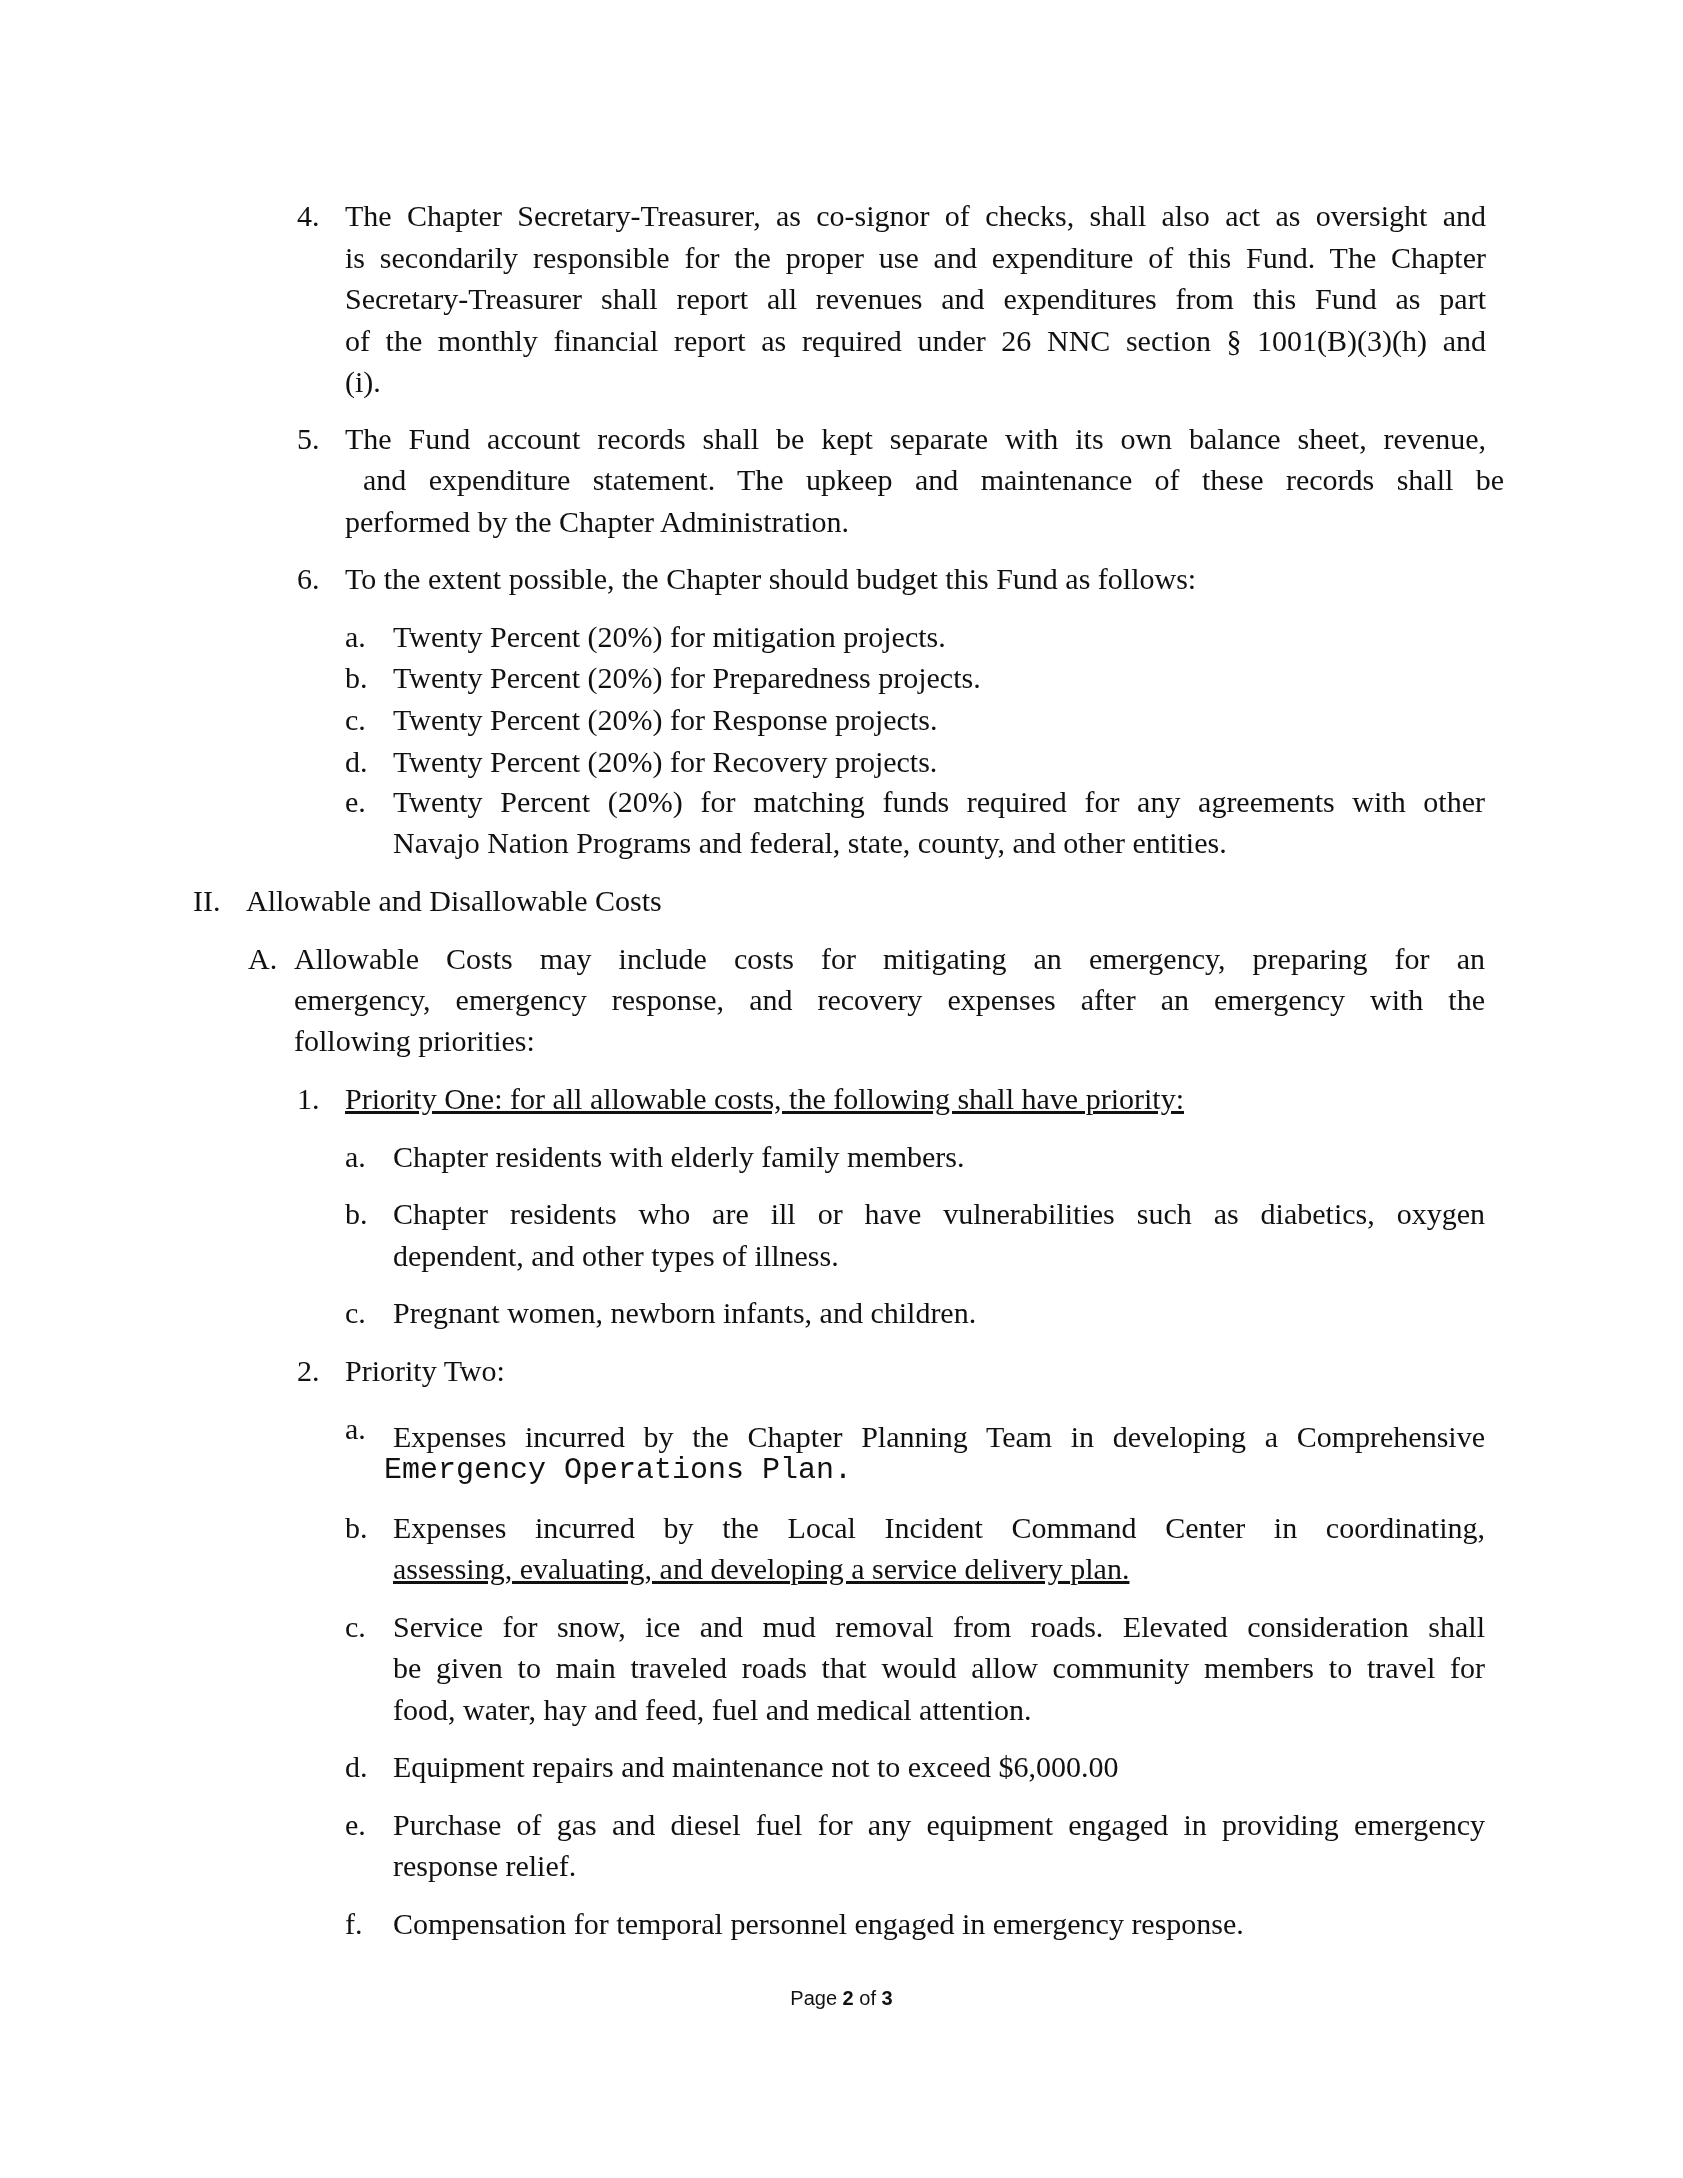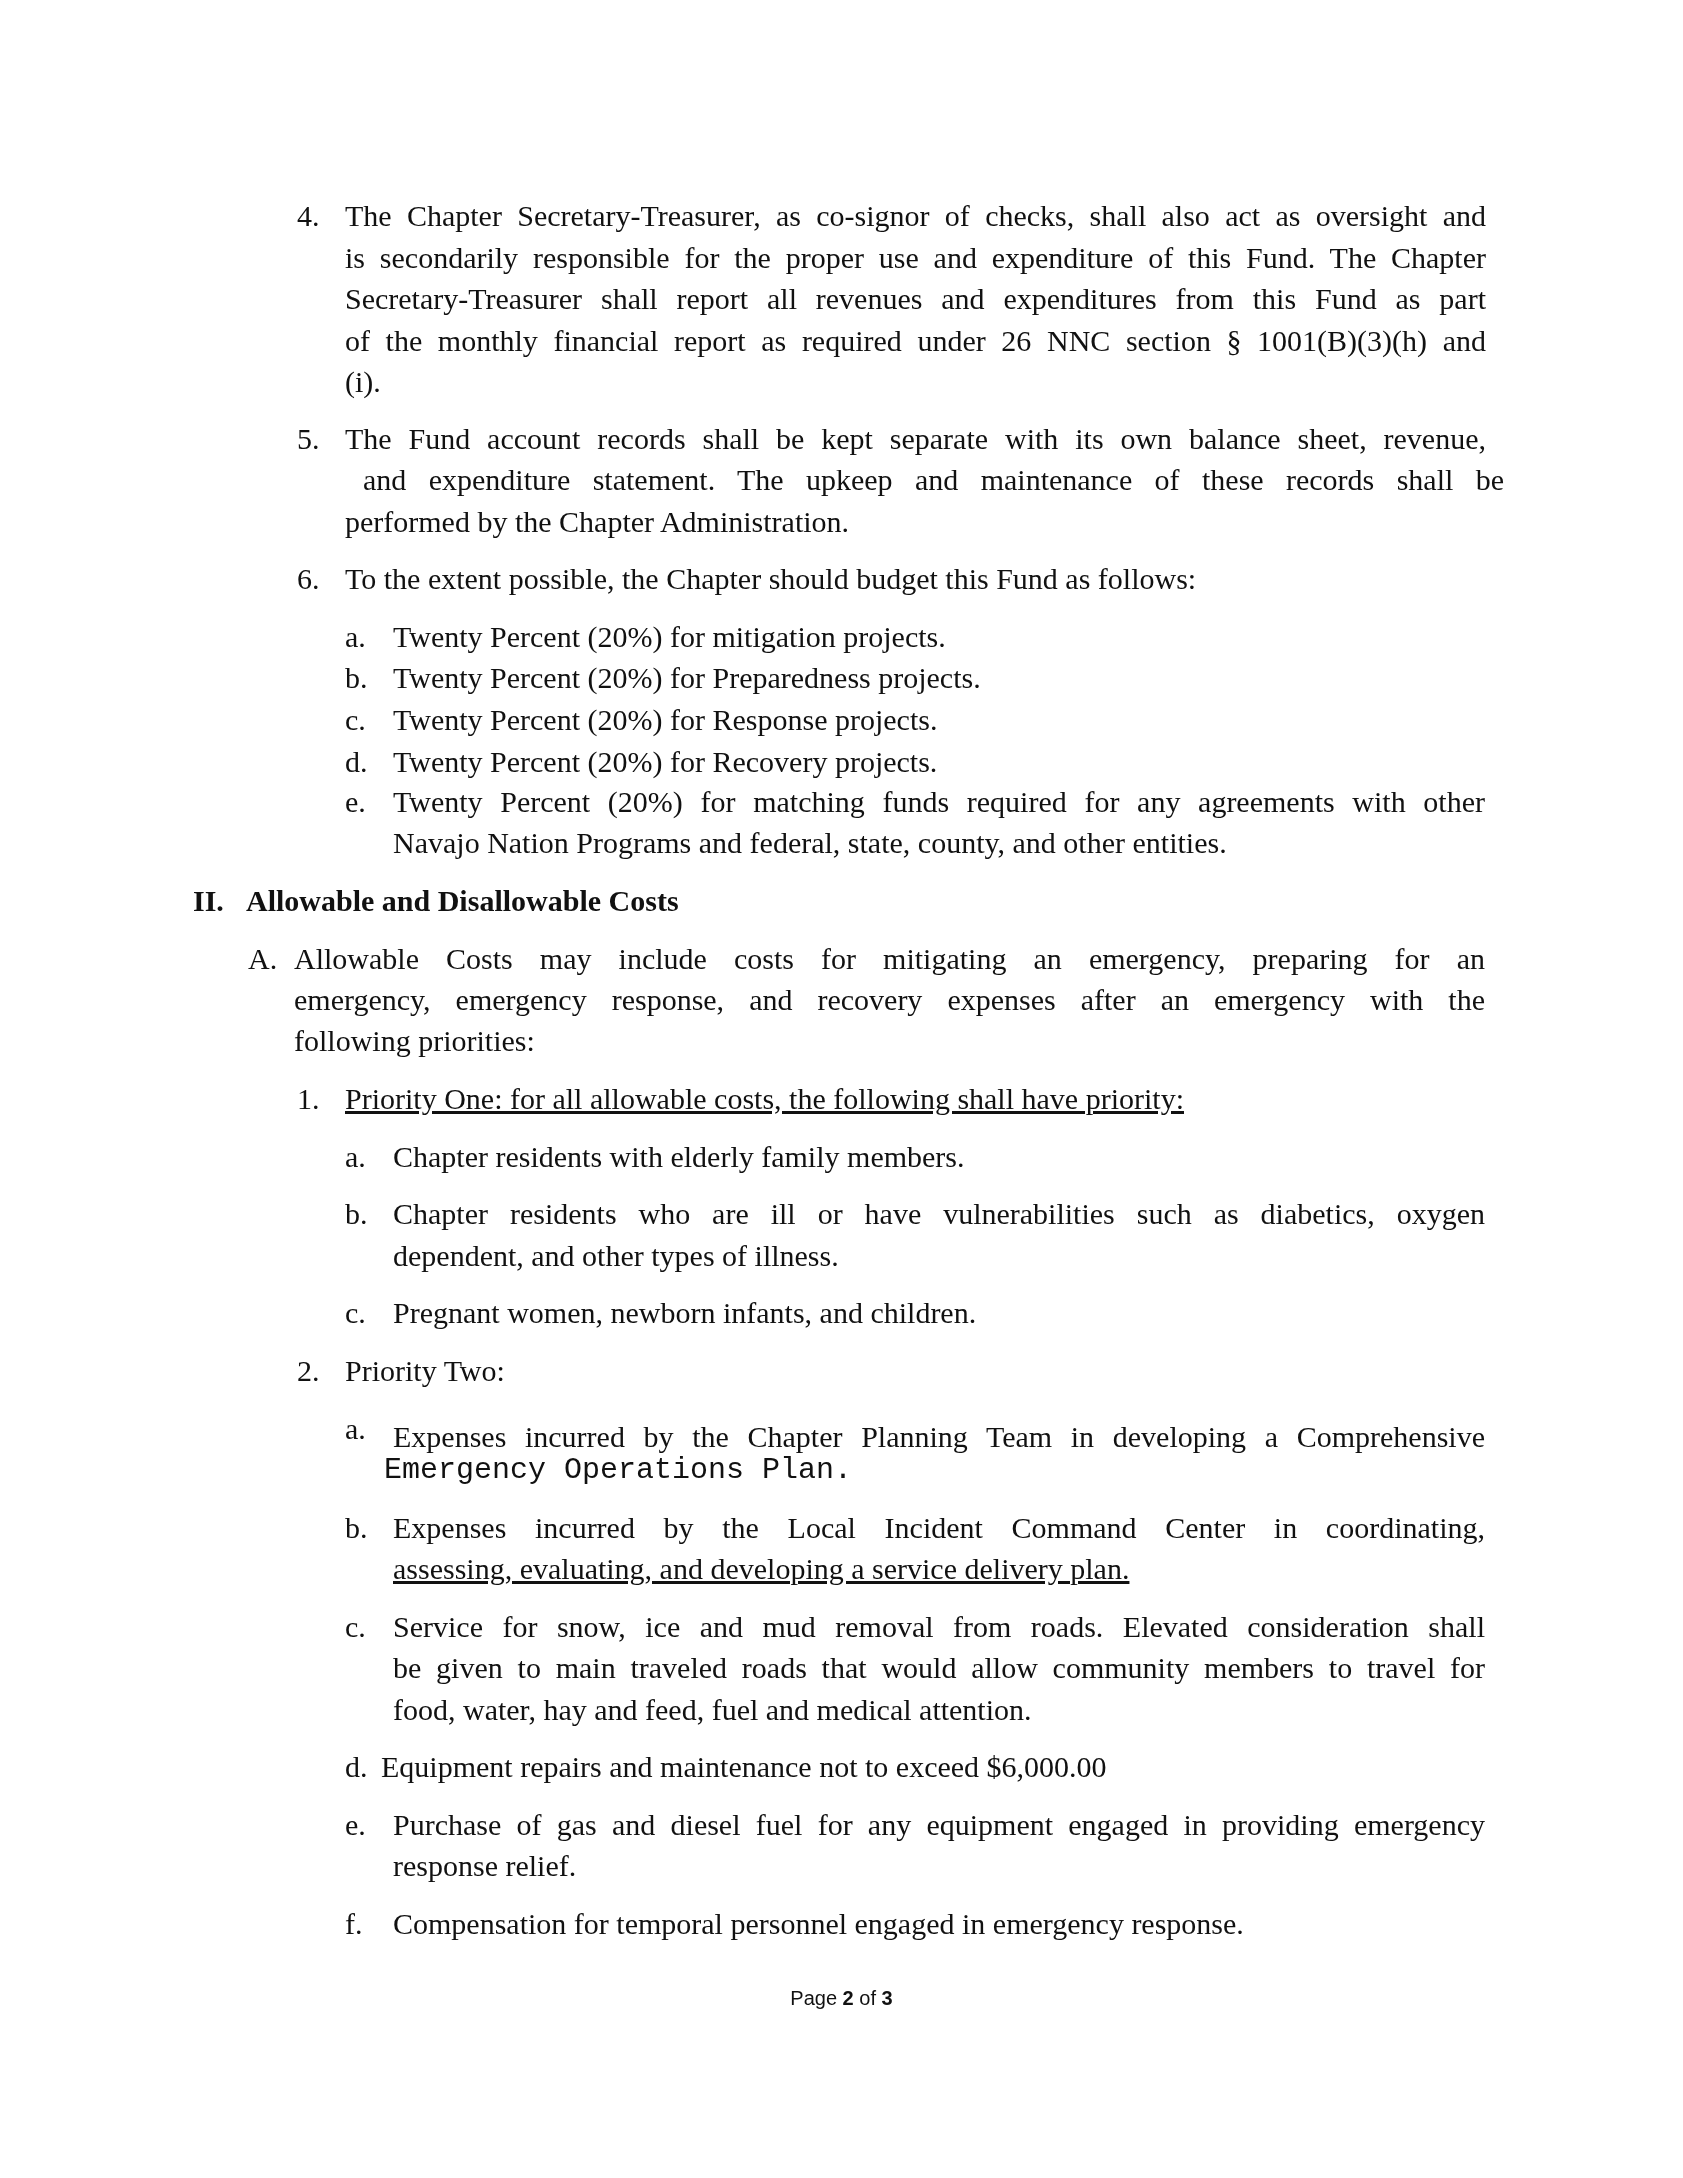--- a/index.html
+++ b/index.html
@@ -1,20 +1,20 @@
 <!DOCTYPE html>
 <html><head>
 <meta charset="utf-8">
 <style>
   html,body{margin:0;padding:0;background:#fff;}
   body{width:1683px;height:2178px;position:relative;overflow:hidden;
        font-family:"Liberation Serif","DejaVu Serif",serif;color:#111;font-size:30px;}
   .ln{position:absolute;white-space:nowrap;line-height:42px;}
   .just{text-align:justify;text-align-last:justify;white-space:normal;}
-  .b{font-weight:bold;}
+  .b{font-weight:normal;}
   .footer{position:absolute;left:0;width:1683px;top:1987px;text-align:center;
           font-family:"Liberation Sans","DejaVu Sans",sans-serif;font-size:20px;}
   .footer .num{font-weight:bold;}
 </style>
 </head>
 <body>
 
 <div id="doc">
     <div class="ln" style="left: 297px; top: 195px;">4.</div>
     <div class="ln just" style="left: 345px; top: 195px; width: 1141px;">The Chapter Secretary-Treasurer, as co-signor of checks, shall also act as oversight and</div>
@@ -60,21 +60,21 @@
     <div class="ln just" style="left: 393px; top: 1416px; width: 1092px;">Expenses incurred by the Chapter Planning Team in developing a Comprehensive</div>
     <div class="ln" style="left: 384px; top: 1449px; font-family: Liberation Mono, monospace;">Emergency Operations Plan.</div>
     <div class="ln" style="left: 345px; top: 1507px;">b.</div>
     <div class="ln just" style="left: 393px; top: 1507px; width: 1092px;">Expenses incurred by the Local Incident Command Center in coordinating,</div>
     <div class="ln" style="left: 393px; top: 1548px; text-decoration: underline;">assessing, evaluating, and developing a service delivery plan.</div>
     <div class="ln" style="left: 345px; top: 1606px;">c.</div>
     <div class="ln just" style="left: 393px; top: 1606px; width: 1092px;">Service for snow, ice and mud removal from roads.  Elevated consideration shall</div>
     <div class="ln just" style="left: 393px; top: 1647px; width: 1092px;">be given to main traveled roads that would allow community members to travel for</div>
     <div class="ln" style="left: 393px; top: 1689px;">food, water, hay and feed, fuel and medical attention.</div>
     <div class="ln" style="left: 345px; top: 1746px;">d.</div>
-    <div class="ln" style="left: 381px; top: 1746px;">Equipment repairs and maintenance not to exceed $6,000.00</div>
+    <div class="ln" style="left: 393px; top: 1746px;">Equipment repairs and maintenance not to exceed $6,000.00</div>
     <div class="ln" style="left: 345px; top: 1804px;">e.</div>
     <div class="ln just" style="left: 393px; top: 1804px; width: 1092px;">Purchase of gas and diesel fuel for any equipment engaged in providing emergency</div>
     <div class="ln" style="left: 393px; top: 1845px;">response relief.</div>
     <div class="ln" style="left: 345px; top: 1903px;">f.</div>
     <div class="ln" style="left: 393px; top: 1903px;">Compensation for temporal personnel engaged in emergency response.</div>
   </div>
 
 <div class="footer"><span>Page </span><span class="num">2</span><span> of </span><span class="num">3</span></div>
 
 

